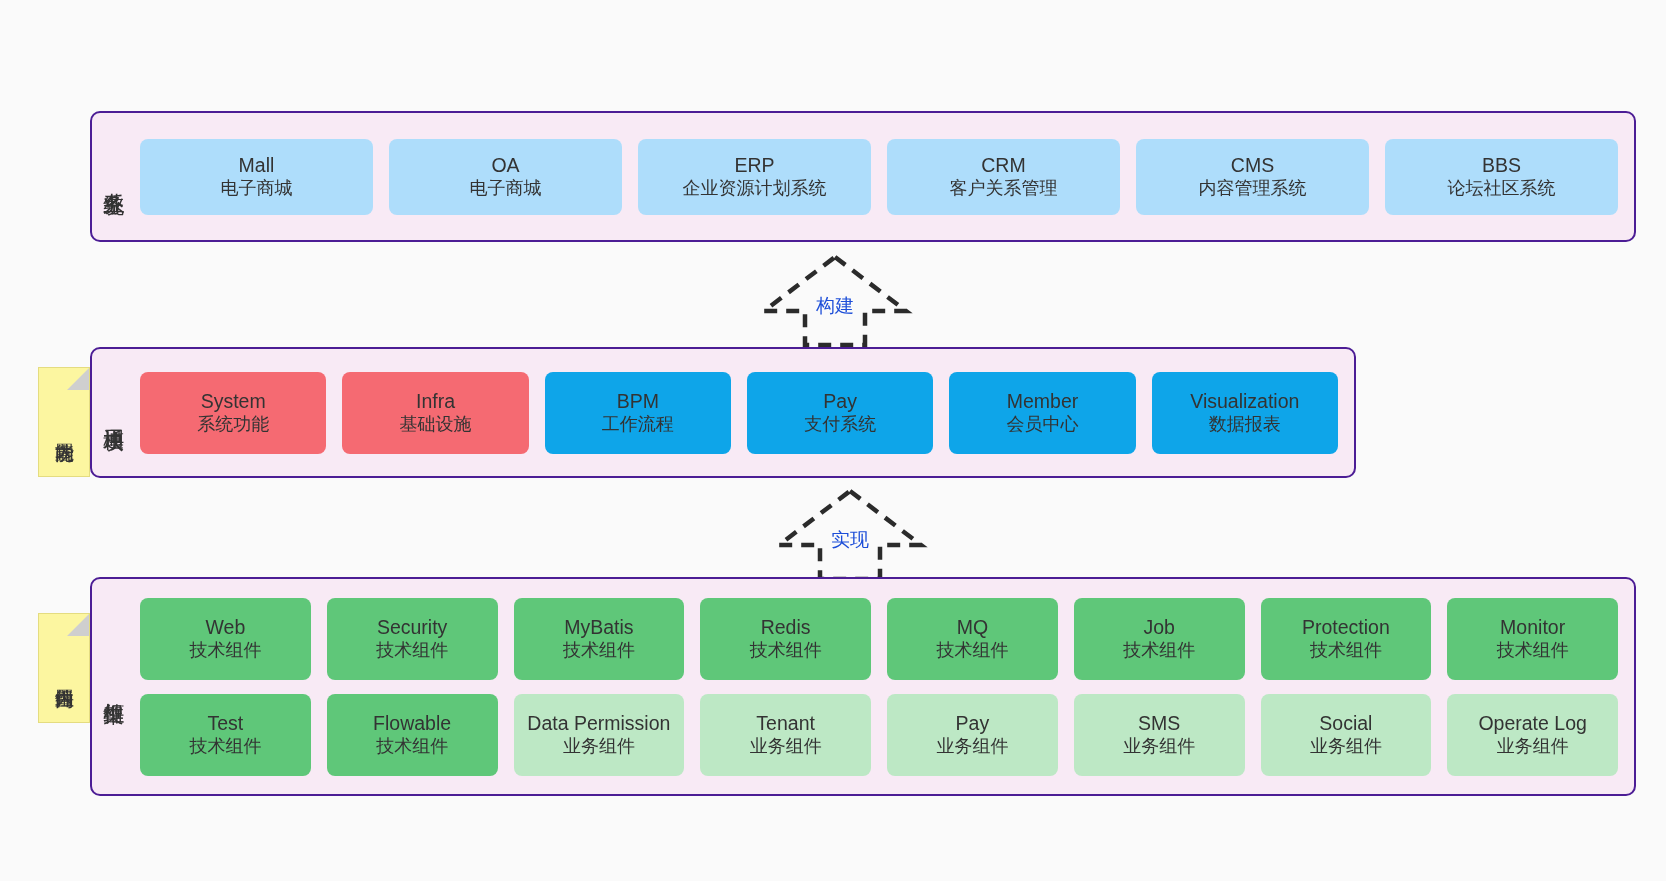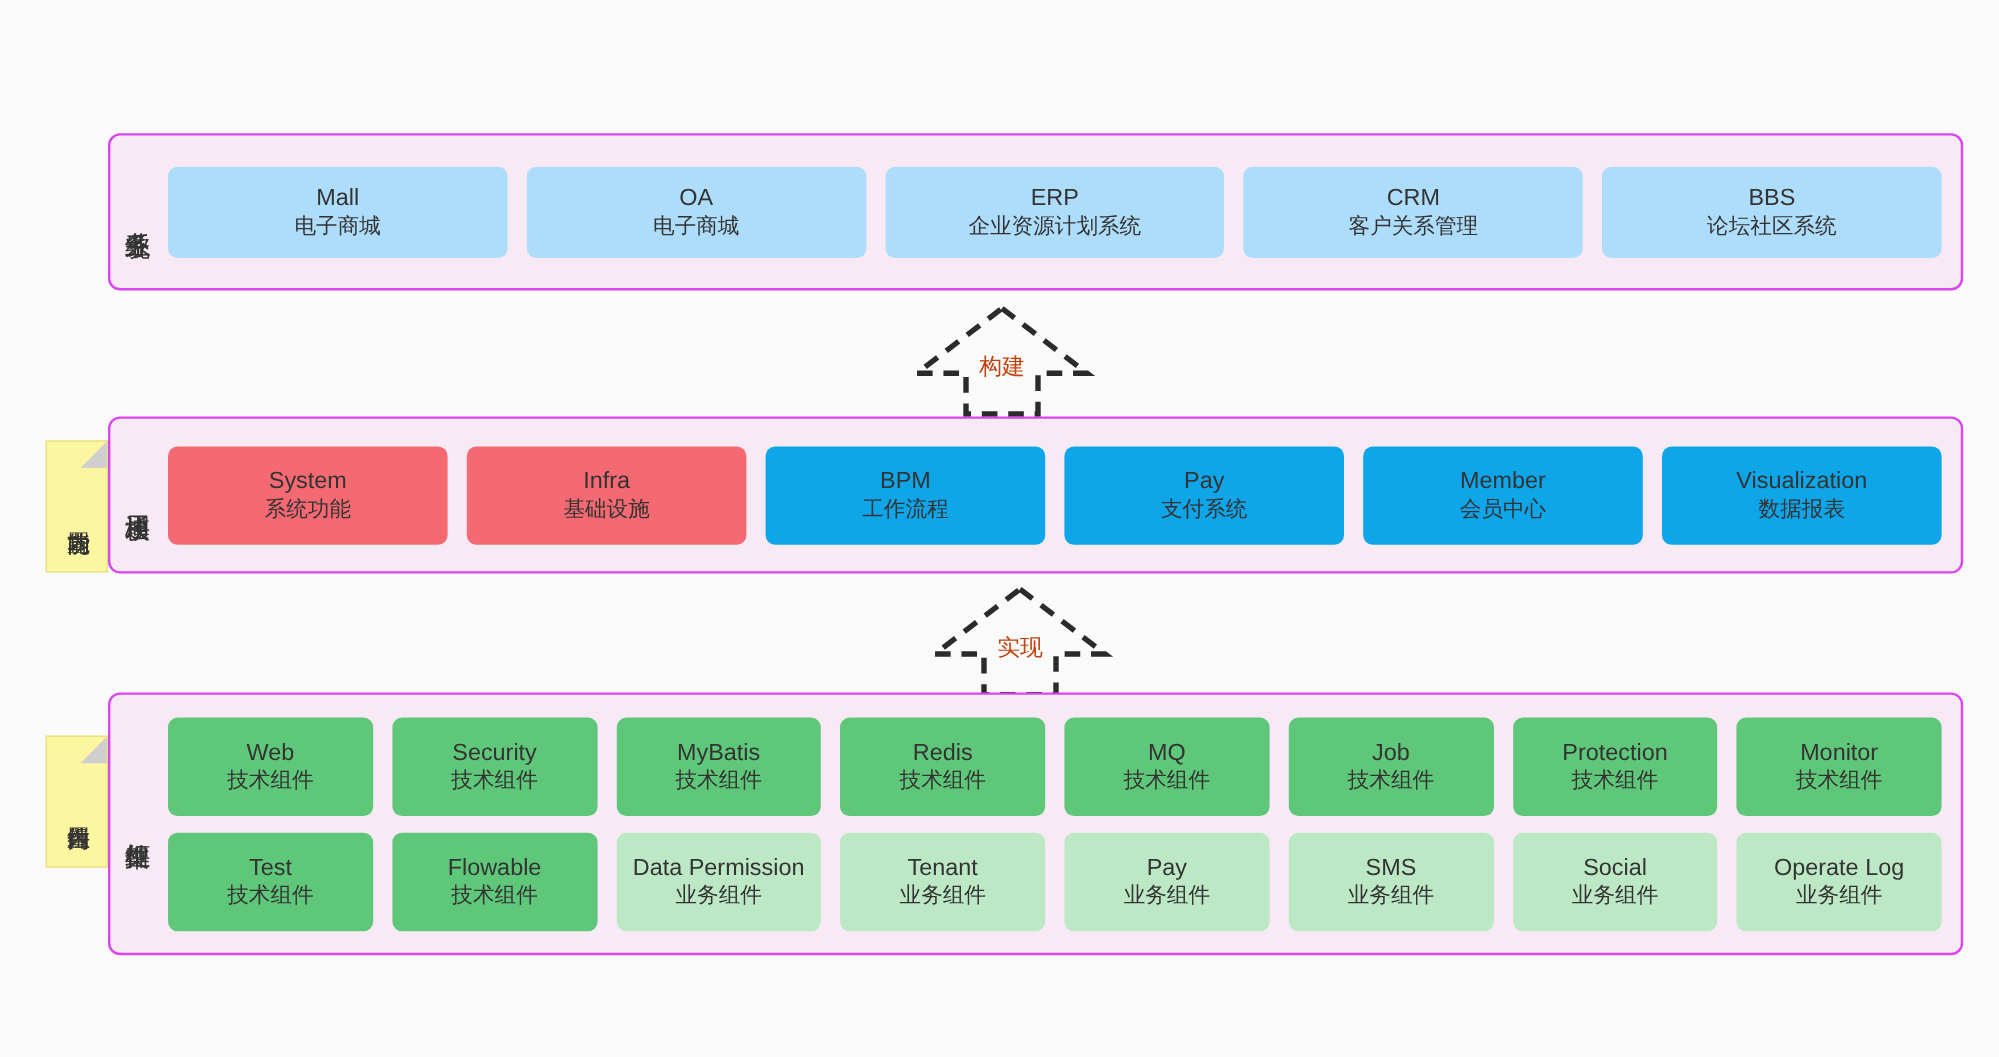--- a/index.html
+++ b/index.html
@@ -11,21 +11,21 @@
     font-family: "Liberation Sans", "DejaVu Sans", sans-serif;
     color: #333333;
     position: relative;
     overflow: hidden;
   }
 
   
   .layer {
     position: absolute;
     background: #f8eaf5;
-    border: 2px solid #d946ef;
+    border: 2px solid #4c1d95;
     border-radius: 10px;
     display: flex;
     align-items: stretch;
   }
   .layer-title {
     flex: 0 0 auto;
     width: 44px;
     display: flex;
     align-items: center;
     justify-content: center;
@@ -69,21 +69,21 @@
   .c-red        { background: #f56a72; }
   .c-pink       { background: #0ea5e9; }
   .c-green      { background: #5fc779; }
   .c-lightgreen { background: #bde8c5; }
 
   
   #layer-business { left: 90px;  top: 111px; width: 1546px; height: 131px; }
   #layer-business .layer-body { padding-right: 16px; }
   #layer-business .row { height: 76px; }
 
-  #layer-common   { left: 90px;  top: 347px; width: 1546px; height: 131px; }
+  #layer-common   { left: 90px;  top: 347px; width: 1266px; height: 131px; }
   #layer-common .layer-body { padding-right: 16px; }
   #layer-common .row { height: 82px; }
 
   #layer-framework { left: 90px; top: 577px; width: 1546px; height: 219px; }
   #layer-framework .layer-body { gap: 14px; padding-right: 16px; }
   #layer-framework .row { height: 82px; }
 
   
   .note {
     position: absolute;
@@ -120,21 +120,21 @@
   }
   #arrow-build    { left: 760px; top: 253px; }
   #arrow-realize  { left: 775px; top: 487px; }
   .arrow svg { display: block; width: 100%; height: 100%; overflow: visible; }
   .arrow-label {
     position: absolute;
     left: 0; right: 0;
     top: 40px;
     text-align: center;
     font-size: 19px;
-    color: #c2410c;
+    color: #1d4ed8;
     background: transparent;
   }
 </style>
 </head>
 <body>
 
 <div class="layer" id="layer-business">
   <div class="layer-title">业务系统</div>
   <div class="layer-body">
     <div class="row">
@@ -146,20 +146,24 @@
         <span class="en">OA</span>
         <span class="cn">电子商城</span>
       </div>
       <div class="cell c-blue">
         <span class="en">ERP</span>
         <span class="cn">企业资源计划系统</span>
       </div>
       <div class="cell c-blue">
         <span class="en">CRM</span>
         <span class="cn">客户关系管理</span>
+      </div>
+      <div class="cell c-blue">
+        <span class="en">CMS</span>
+        <span class="cn">内容管理系统</span>
       </div>
       <div class="cell c-blue">
         <span class="en">BBS</span>
         <span class="cn">论坛社区系统</span>
       </div>
     </div>
   </div>
 </div>
 
 <div class="arrow" id="arrow-build">

